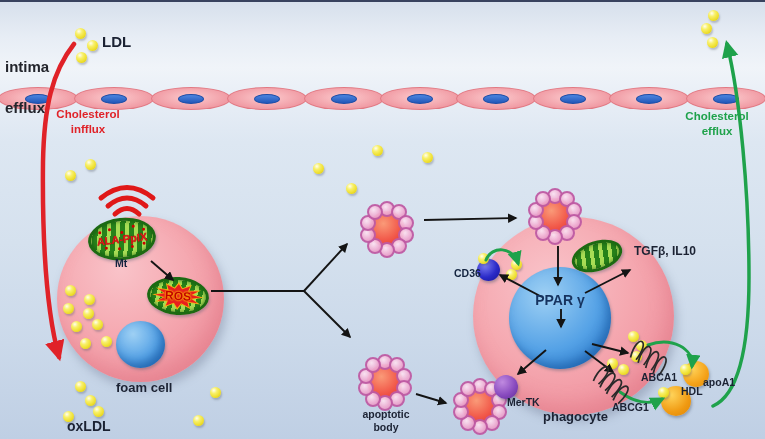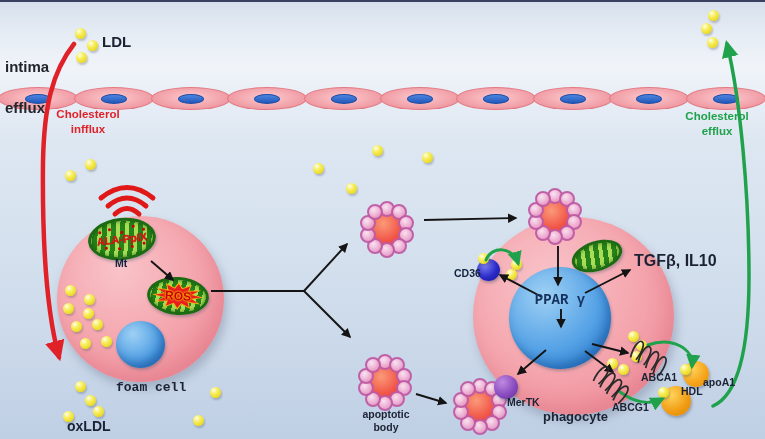--- a/index.html
+++ b/index.html
@@ -255,25 +255,25 @@
   <div class="lbl" style="left:102px; top:31px; font-size:15px;">LDL</div>
   <div class="lbl" style="left:53px; top:105px; width:70px; text-align:center; font-size:11.5px; line-height:15px; color:#e02228;">
     <span>Cholesterol</span><br>
     <span>infflux</span>
   </div>
   <div class="lbl" style="left:682px; top:107px; width:70px; text-align:center; font-size:11.5px; line-height:15px; color:#1fa24b;">
     <span>Cholesterol</span><br>
     <span>efflux</span>
   </div>
   <div class="lbl" style="left:115px; top:255px; font-size:10.5px; color:#13233f;">Mt</div>
-  <div class="lbl" style="left:116px; top:379px; font-size:13px;font-family:Liberation Mono, monospace;">foam cell</div>
+  <div class="lbl" style="left:116px; top:379px; font-size:13px;">foam cell</div>
   <div class="lbl" style="left:67px; top:416px; font-size:14px;">oxLDL</div>
-  <div class="lbl" style="left:510px; top:290px; width:100px; text-align:center; font-size:14px; color:#16335f;font-family:Liberation Mono, monospace;">PPAR γ</div>
+  <div class="lbl" style="left:510px; top:290px; width:100px; text-align:center; font-size:14px; color:#16335f;">PPAR γ</div>
   <div class="lbl" style="left:454px; top:265px; font-size:10.5px; color:#13233f;">CD36</div>
-  <div class="lbl" style="left:634px; top:250px; font-size:16px;">TGFβ, IL10</div>
+  <div class="lbl" style="left:634px; top:243px; font-size:12px;">TGFβ, IL10</div>
   <div class="lbl" style="left:641px; top:369px; font-size:10.5px;">ABCA1</div>
   <div class="lbl" style="left:612px; top:399px; font-size:10.5px;">ABCG1</div>
   <div class="lbl" style="left:703px; top:374px; font-size:10.5px;">apoA1</div>
   <div class="lbl" style="left:681px; top:383px; font-size:10.5px;">HDL</div>
   <div class="lbl" style="left:507px; top:394px; font-size:10.5px;">MerTK</div>
   <div class="lbl" style="left:356px; top:406px; width:60px; text-align:center; font-size:10.5px; line-height:13px;">
     <span>apoptotic</span><br>
     <span>body</span>
   </div>
   <div class="lbl" style="left:543px; top:408px; font-size:13px;">phagocyte</div>

